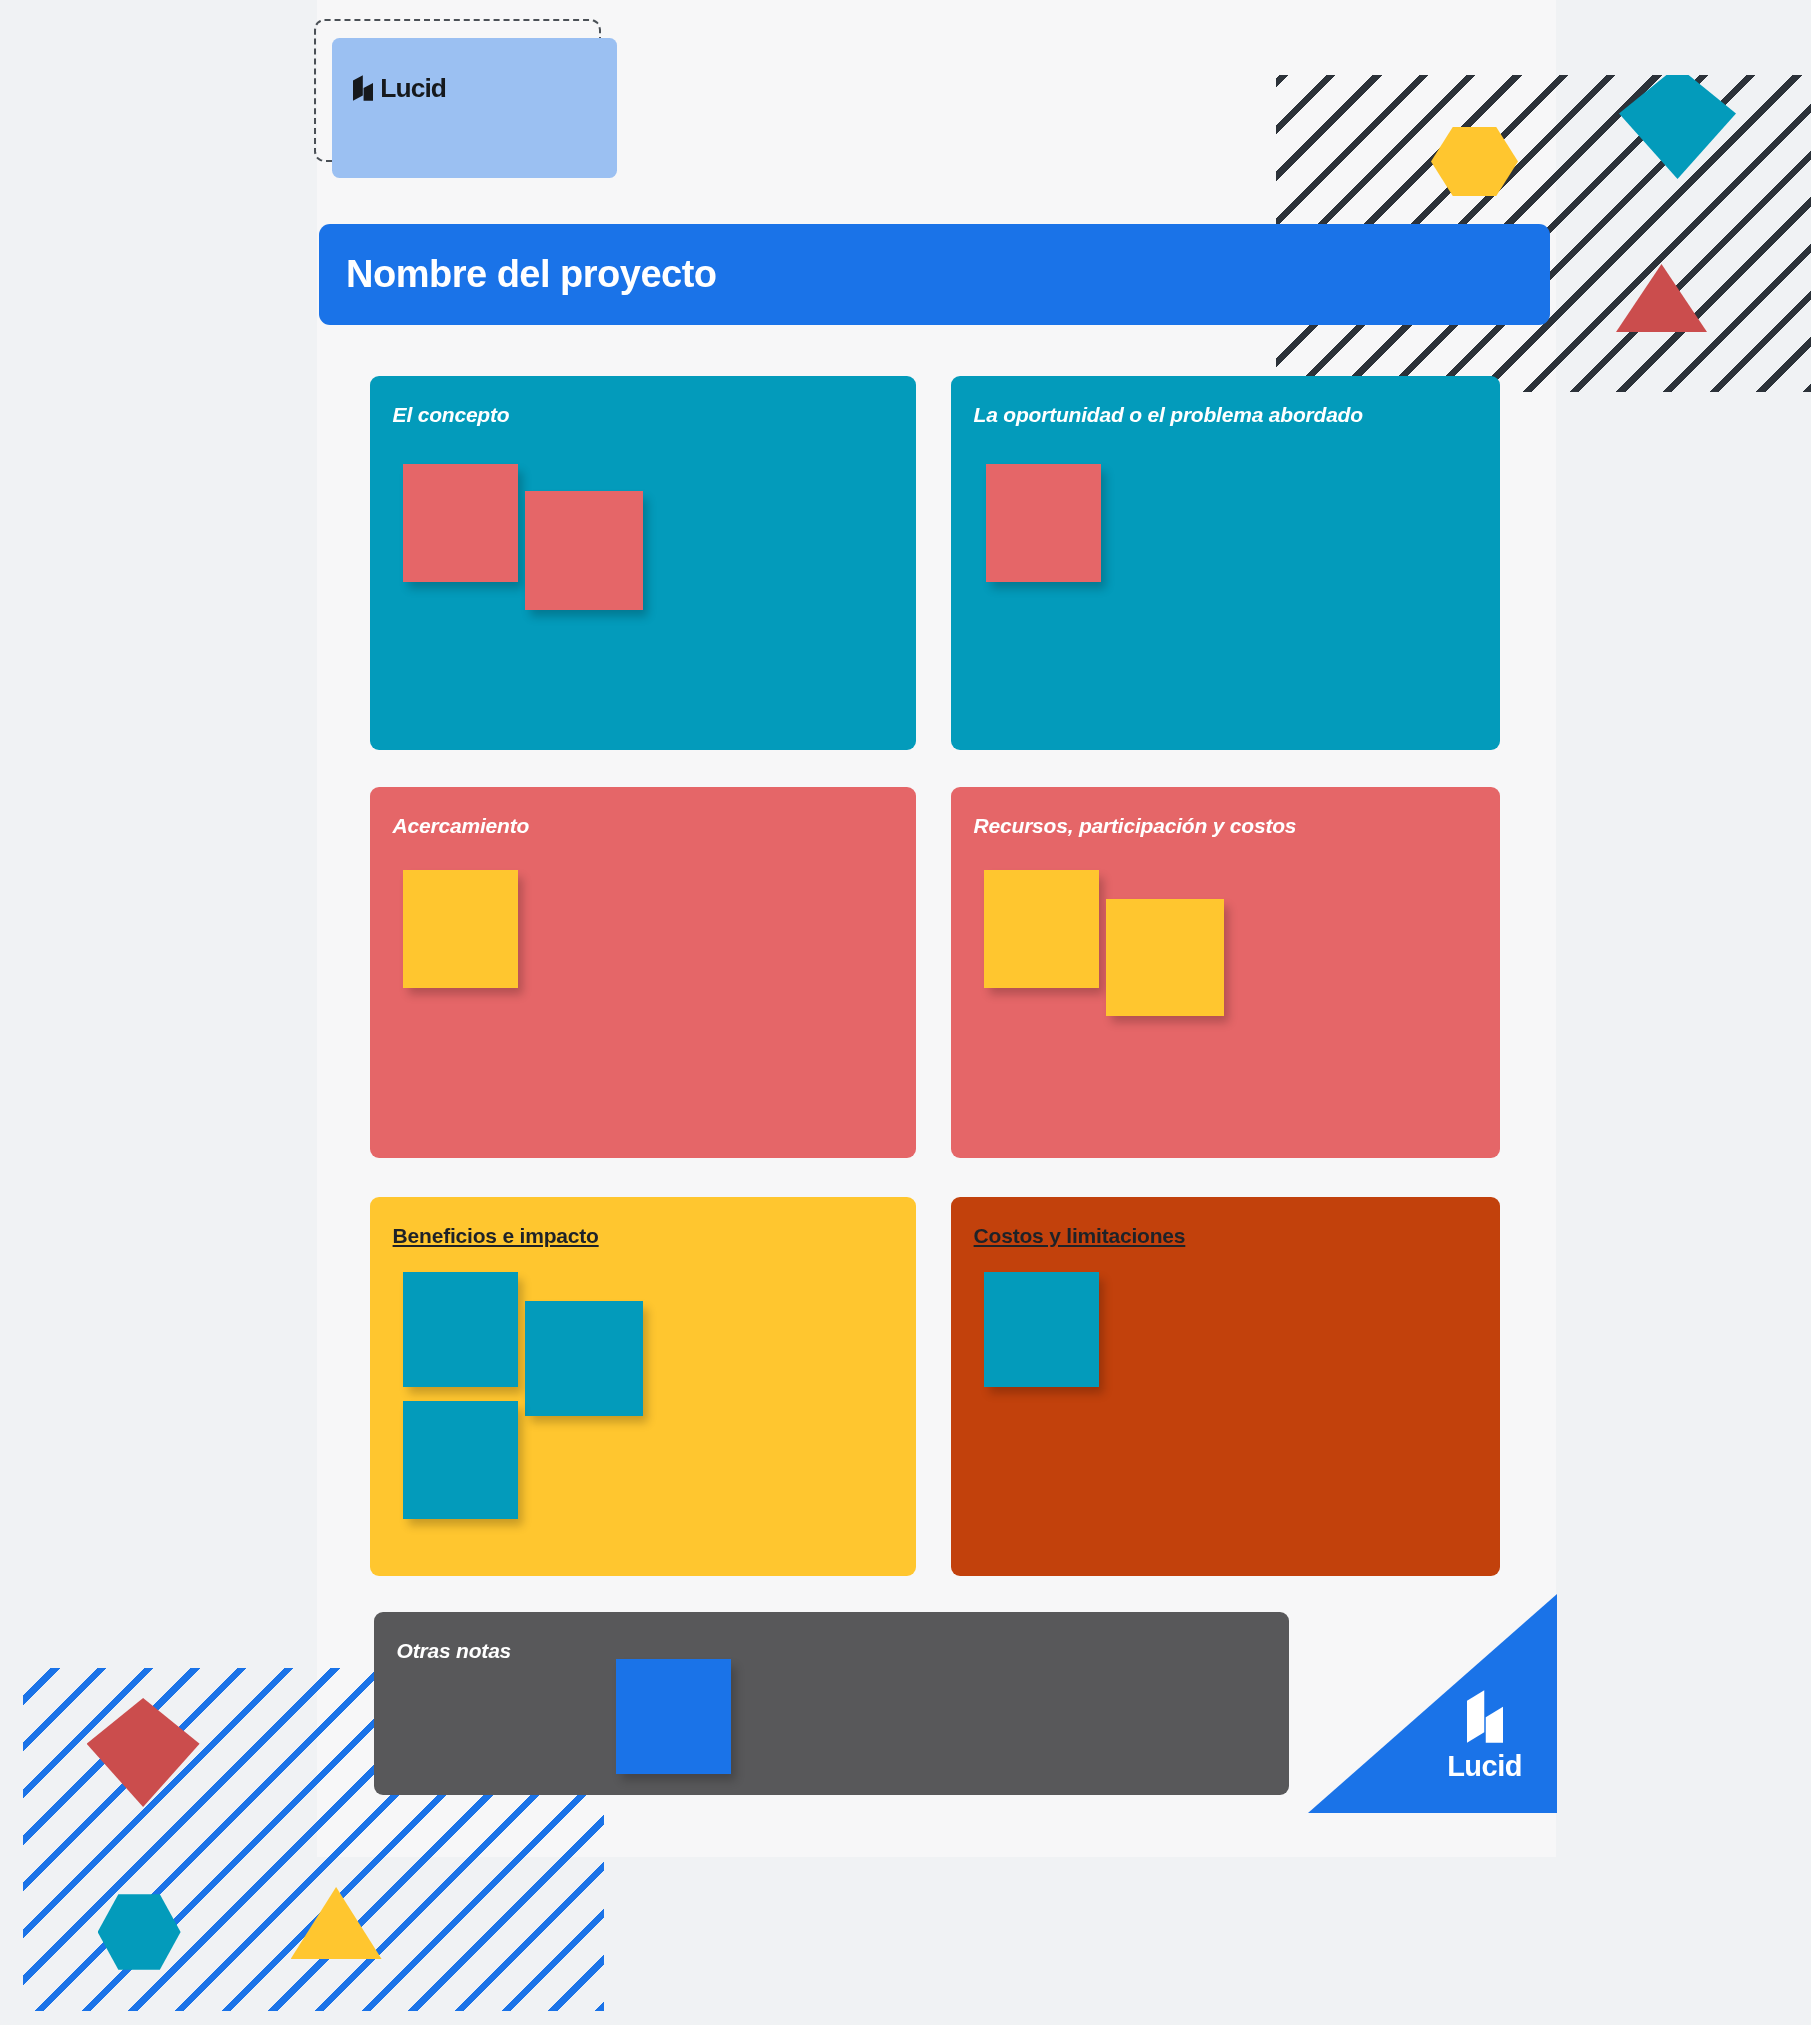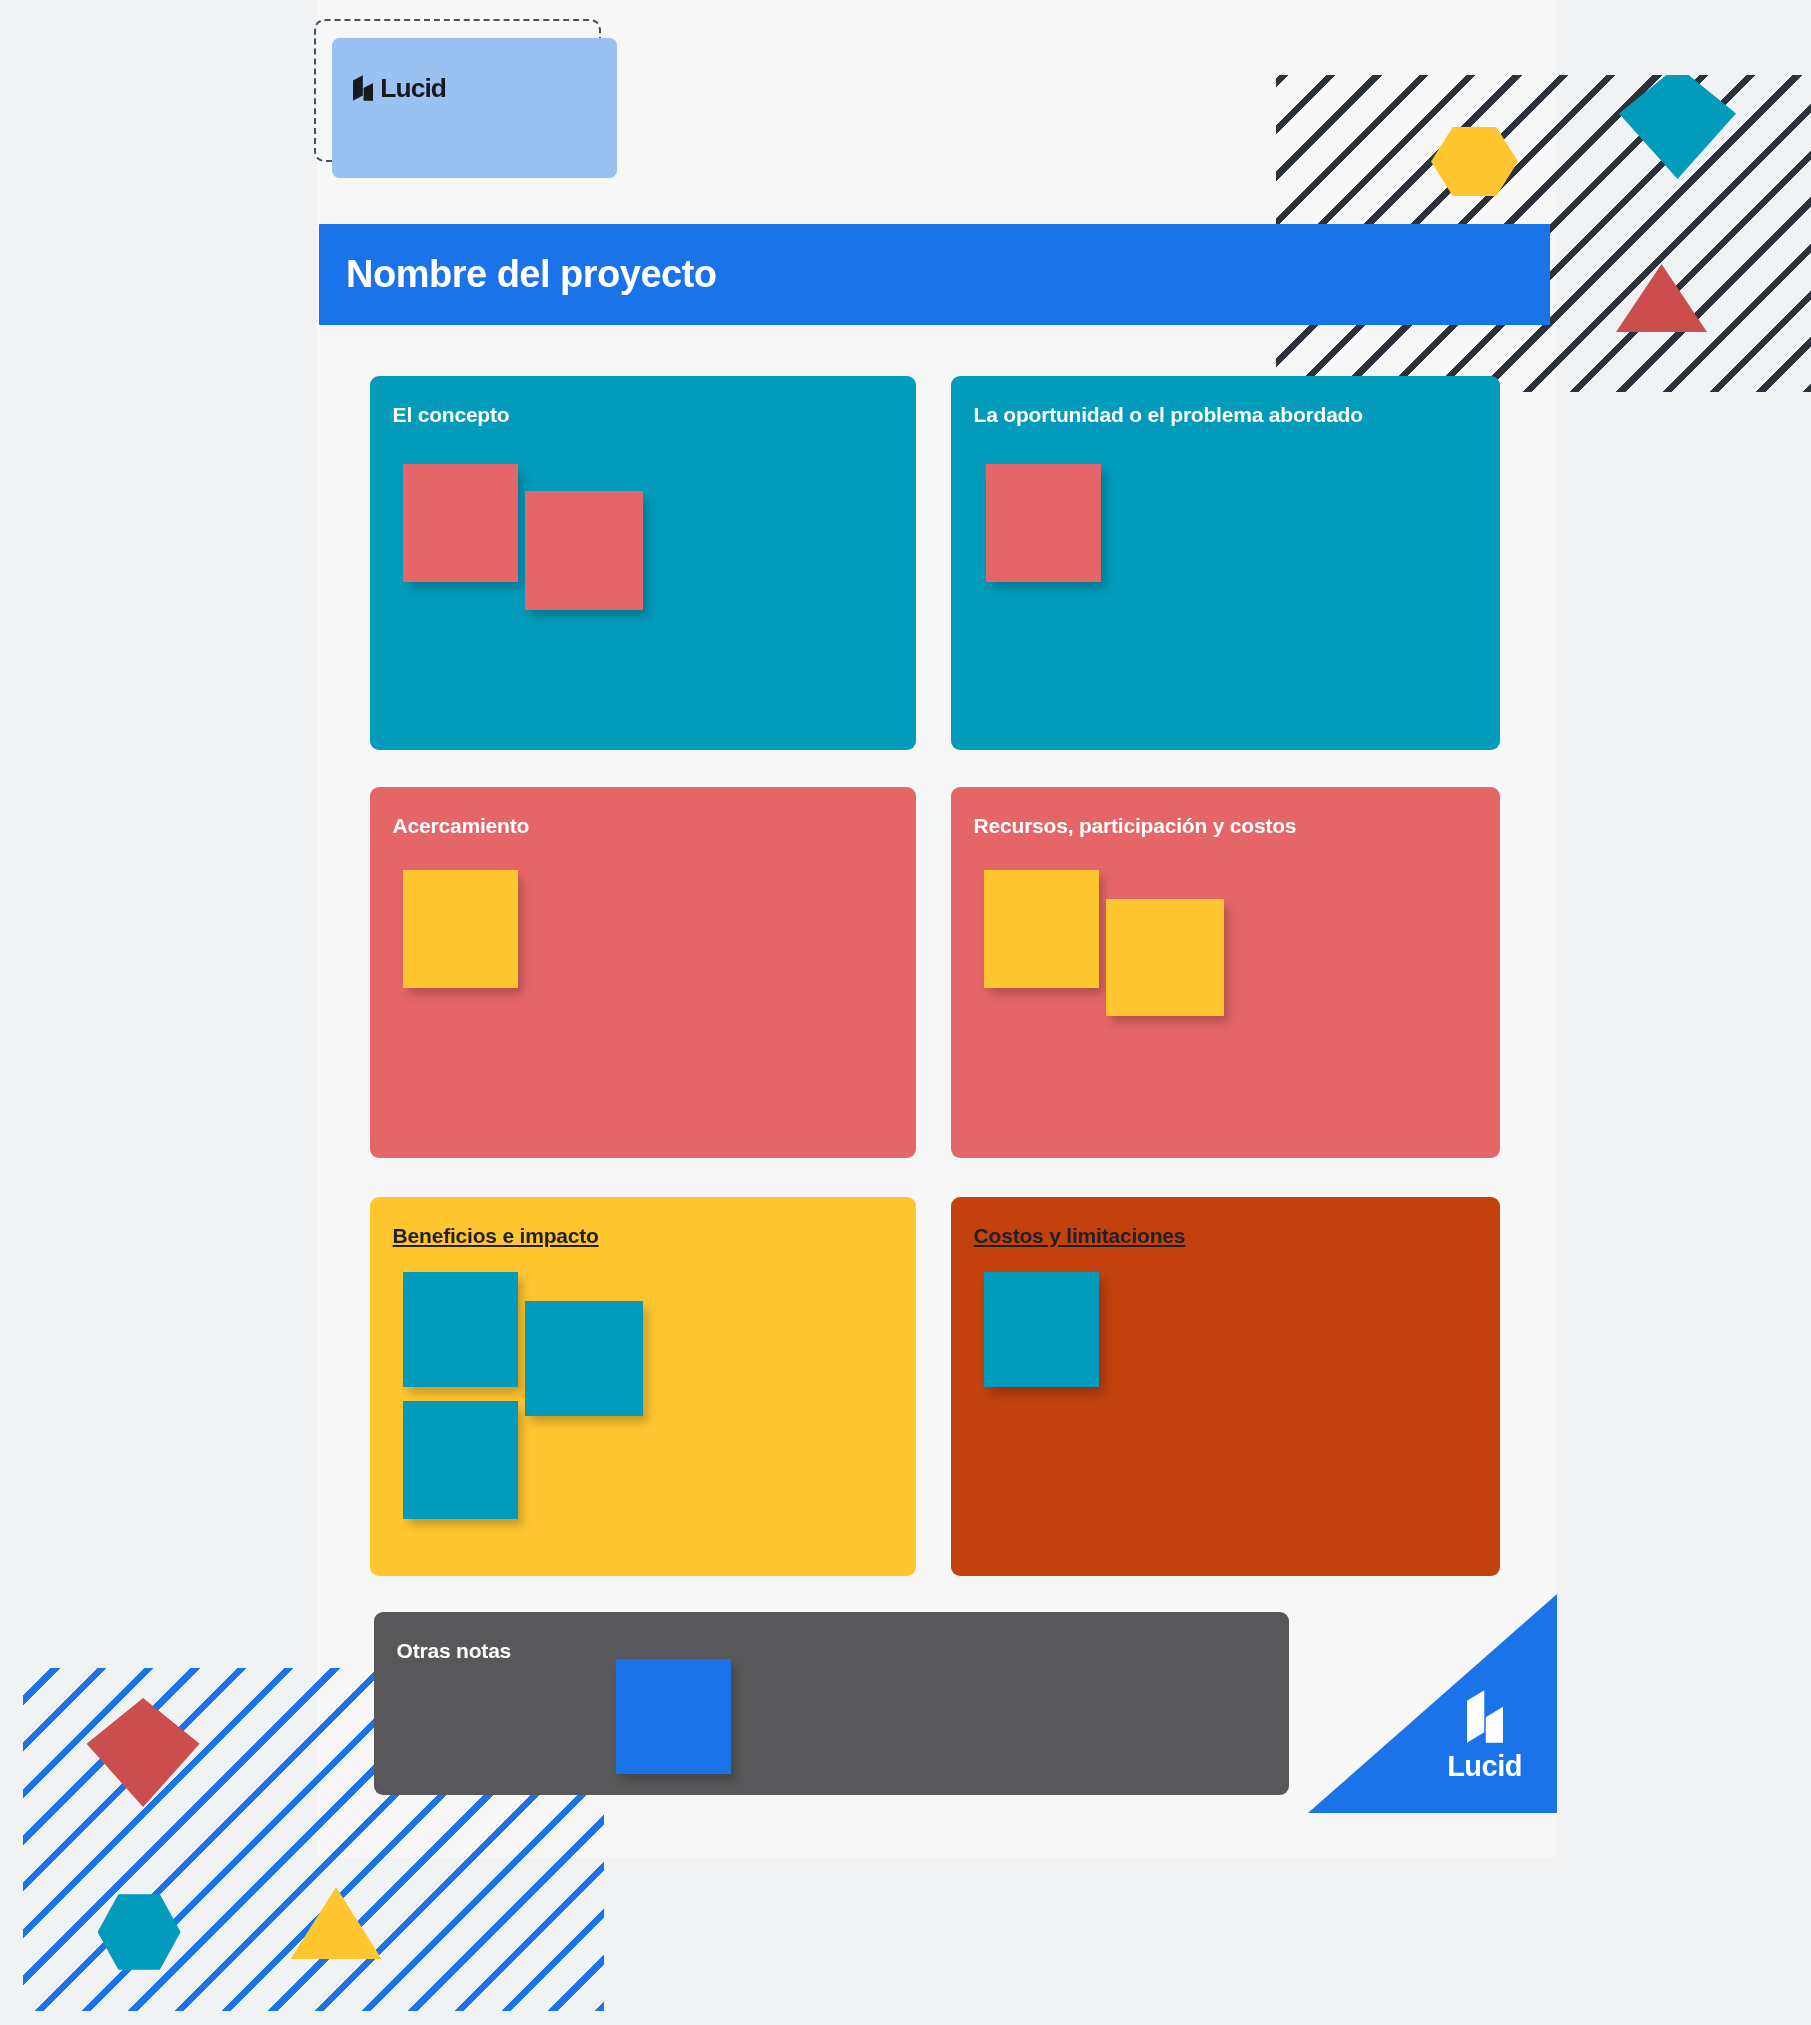--- a/index.html
+++ b/index.html
@@ -95,21 +95,21 @@
     width: 1239px; height: 1857px;
     background: #F7F7F8;
   }
 
   
   #project-title-bar {
     position: absolute;
     left: 319px; top: 224px;
     width: 1231px; height: 101px;
     background: #1A73E8;
-    border-radius: 1px;
+    border-radius: 11px;
     display: flex;
     align-items: center;
     padding-left: 27px;
   }
   #project-title-text {
     color: #FFFFFF;
     font-size: 38px;
     font-weight: bold;
     letter-spacing: -0.5px;
   }
@@ -120,21 +120,21 @@
     border-radius: 9px;
   }
   .card-title {
     position: absolute;
     left: 22.6px; top: 27px;
     font-size: 21px;
     font-weight: bold;
     letter-spacing: -0.2px;
     white-space: nowrap;
   }
-  .title-light { color: #FFFFFF; }
+  .title-light { color: #FFFFFF; font-style: italic; }
   .title-dark  { color: #1E2228; text-decoration: underline; }
 
   
   .note {
     position: absolute;
     box-shadow: 4.5px 6.8px 9px rgba(0,0,0,0.22);
   }
 
   
   #lucid-corner {

